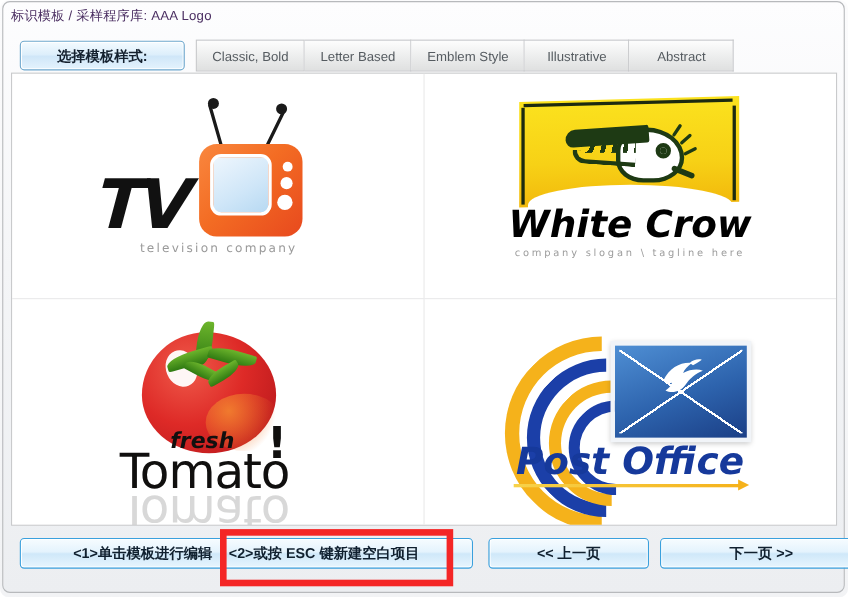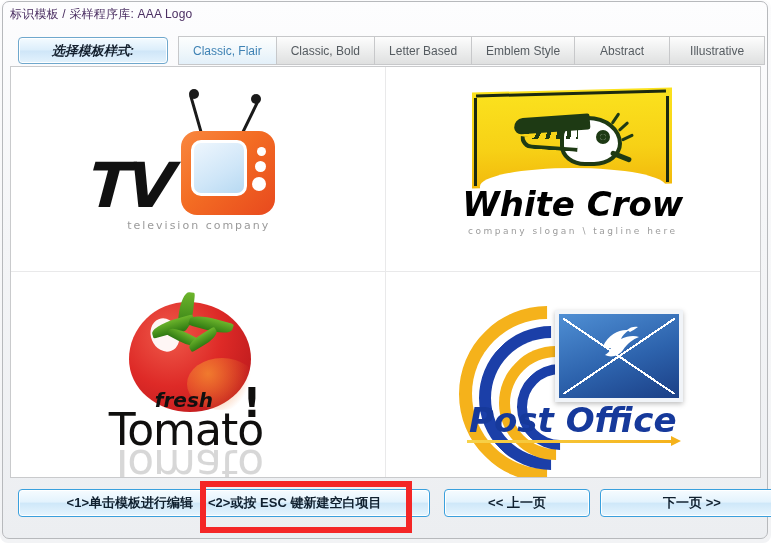--- a/index.html
+++ b/index.html
@@ -33,21 +33,21 @@
   .tabrow{
     position:absolute;left:8px;top:36px;width:755px;height:30px;
   }
   .style-btn{
     position:absolute;left:10px;top:1px;width:150px;height:27px;
     border:1px solid #6fa8cd;border-radius:4px;
     background:linear-gradient(180deg,#f4fbff 0%,#dceefb 48%,#cfe6f8 52%,#e4f3fd 100%);
     box-shadow:inset 0 0 0 1px #ffffff;
     display:flex;align-items:center;justify-content:center;
     font-size:13px;font-weight:bold;color:#14202e;
-    cursor:pointer;box-sizing:border-box;font-style:italic;
+    cursor:pointer;box-sizing:border-box;
   }
   .tabs{
     position:absolute;left:170px;top:0px;height:29px;
     display:flex;
   }
   .tab{
     height:29px;min-width:95px;padding:0 14px;
     display:flex;align-items:center;justify-content:center;
     font-size:12px;color:#555b60;
     background:linear-gradient(180deg,#fdfdfd 0%,#eceded 55%,#dfe0e0 100%);
@@ -277,26 +277,25 @@
 <div class="window">
   <div class="win-outline"></div>
 
   <div class="titlebar">
     <span class="title-text">标识模板 / 采样程序库: AAA Logo</span>
   </div>
 
   <div class="tabrow">
     <div class="style-btn">选择模板样式:</div>
     <div class="tabs">
-      <div class="tab active">Classic, Flair</div>
       <div class="tab">Classic, Bold</div>
       <div class="tab">Letter Based</div>
       <div class="tab">Emblem Style</div>
+      <div class="tab">Illustrative</div>
       <div class="tab">Abstract</div>
-      <div class="tab">Illustrative</div>
     </div>
   </div>
 
   <div class="panel">
     <div class="grid">
 
       <div class="cell c0">
         <div class="logo-wrap">
           <div class="tv">
             <div class="antball ab1"></div>

